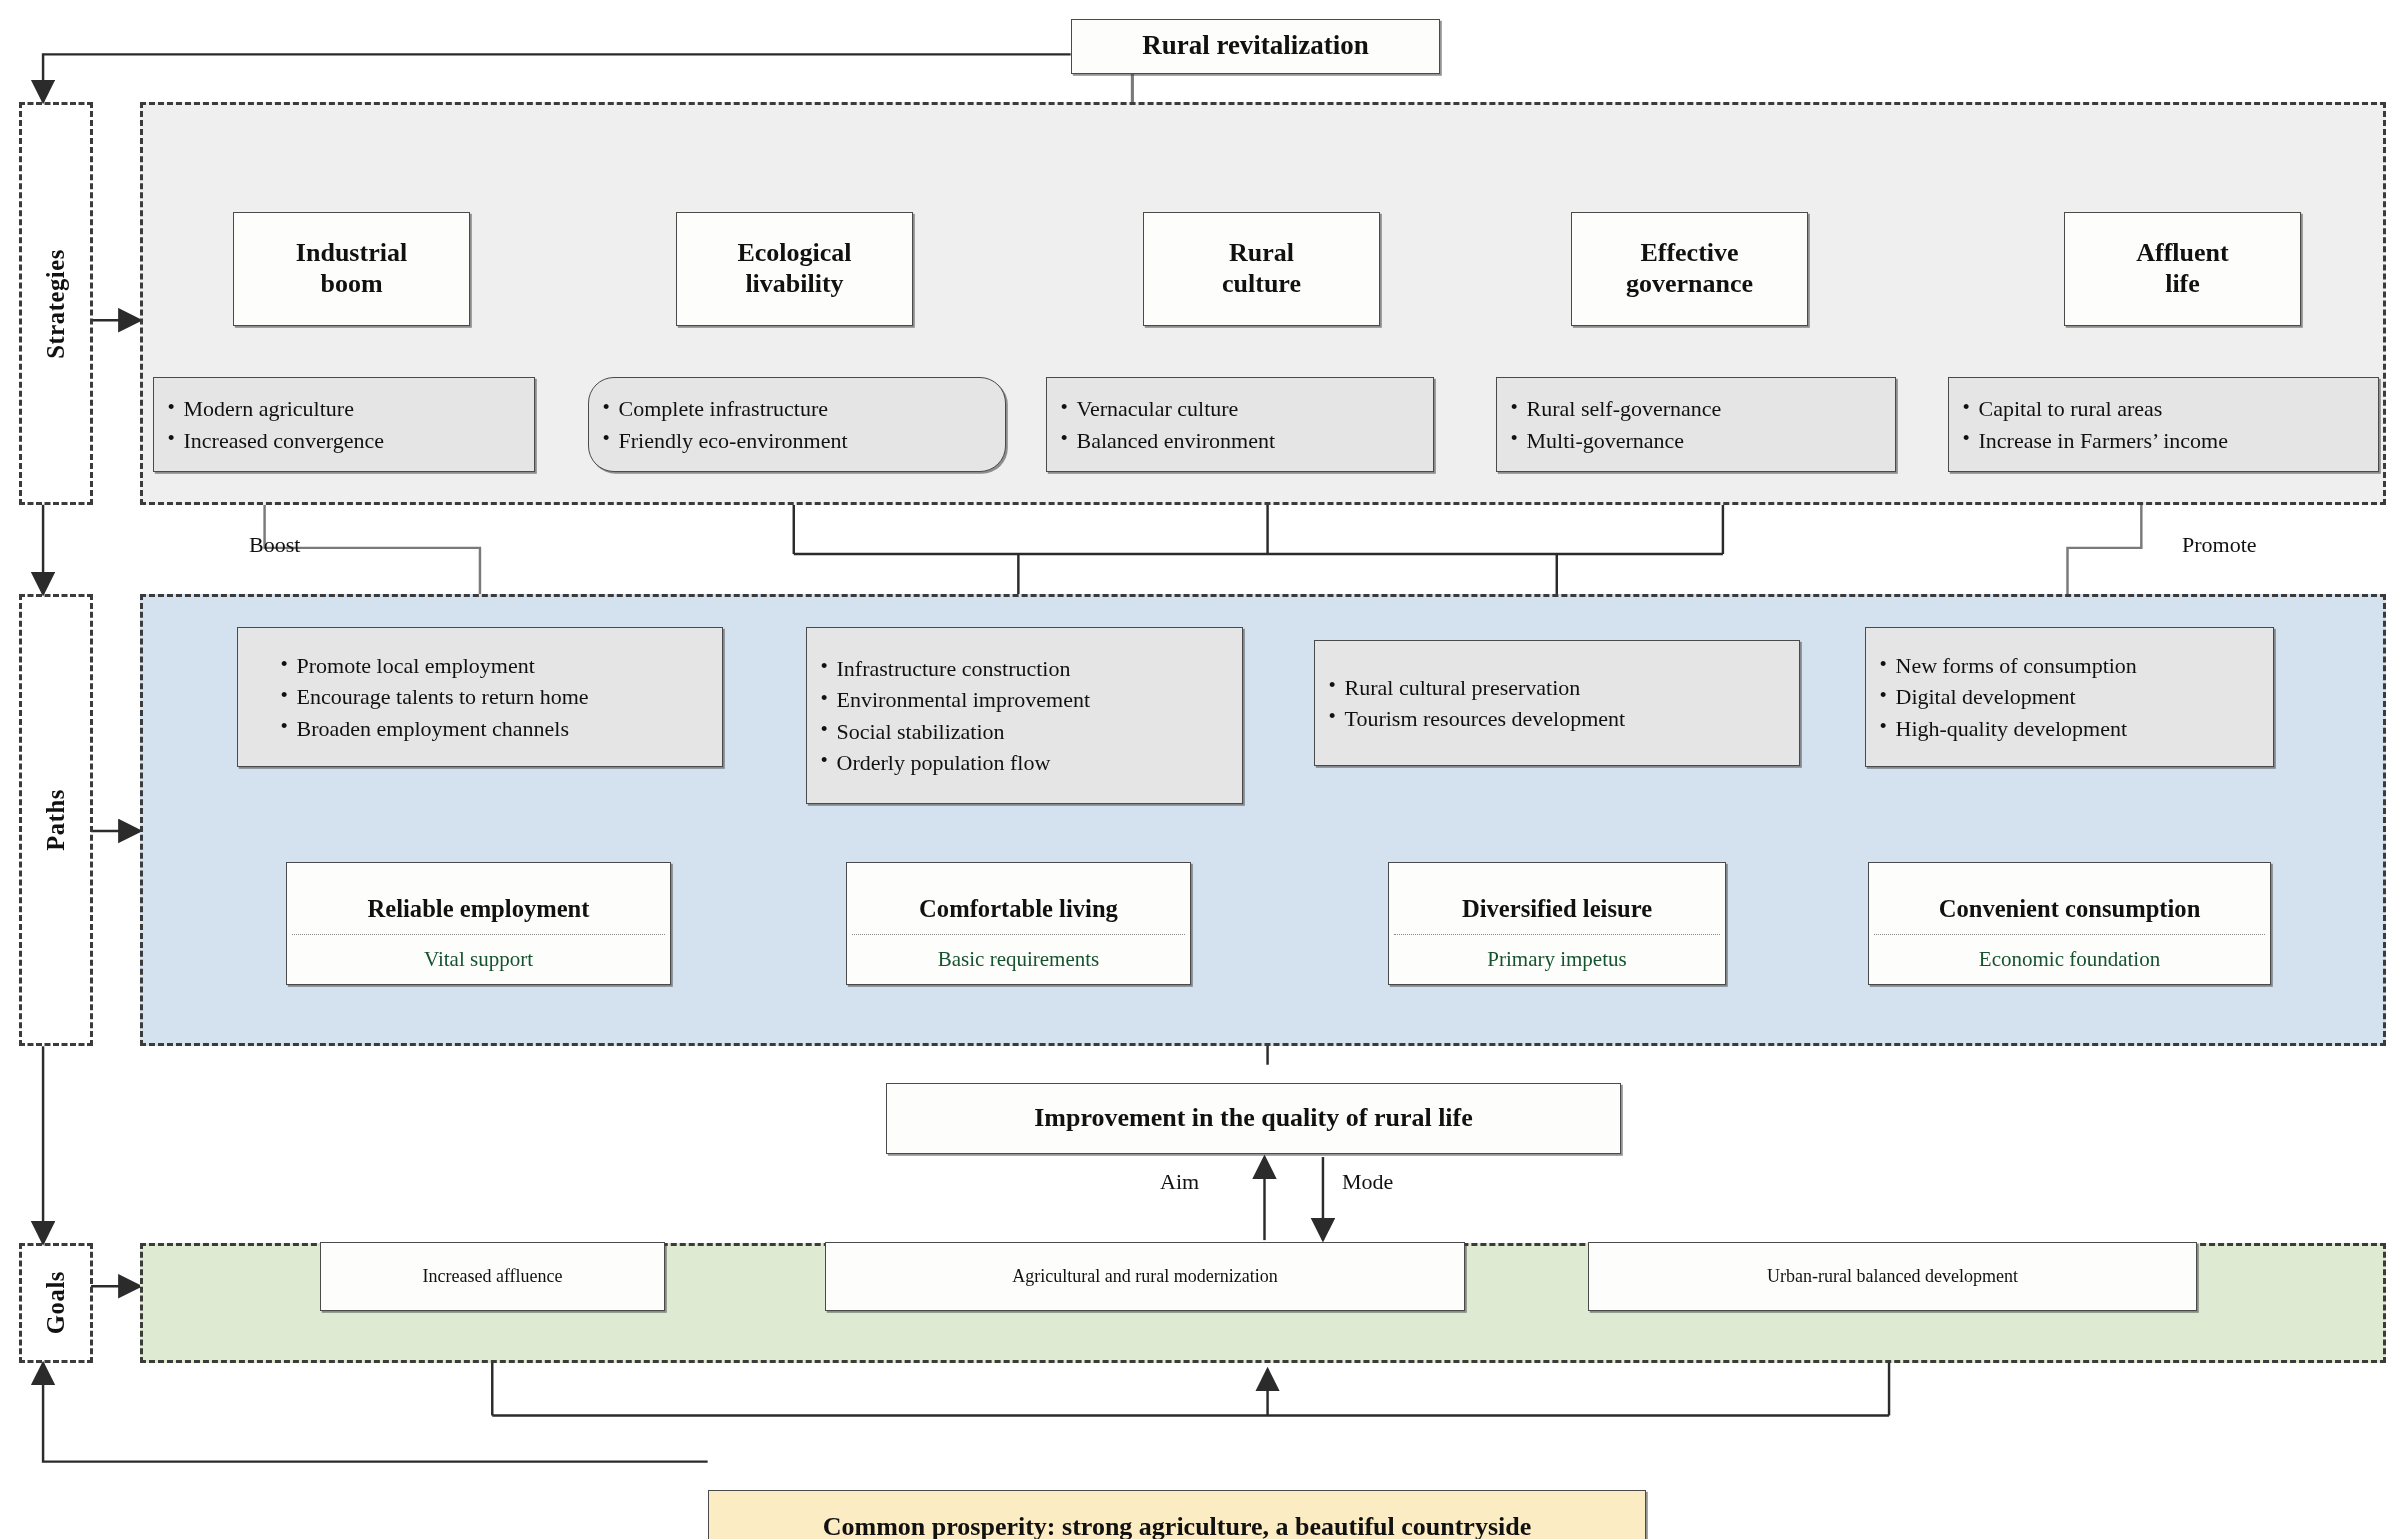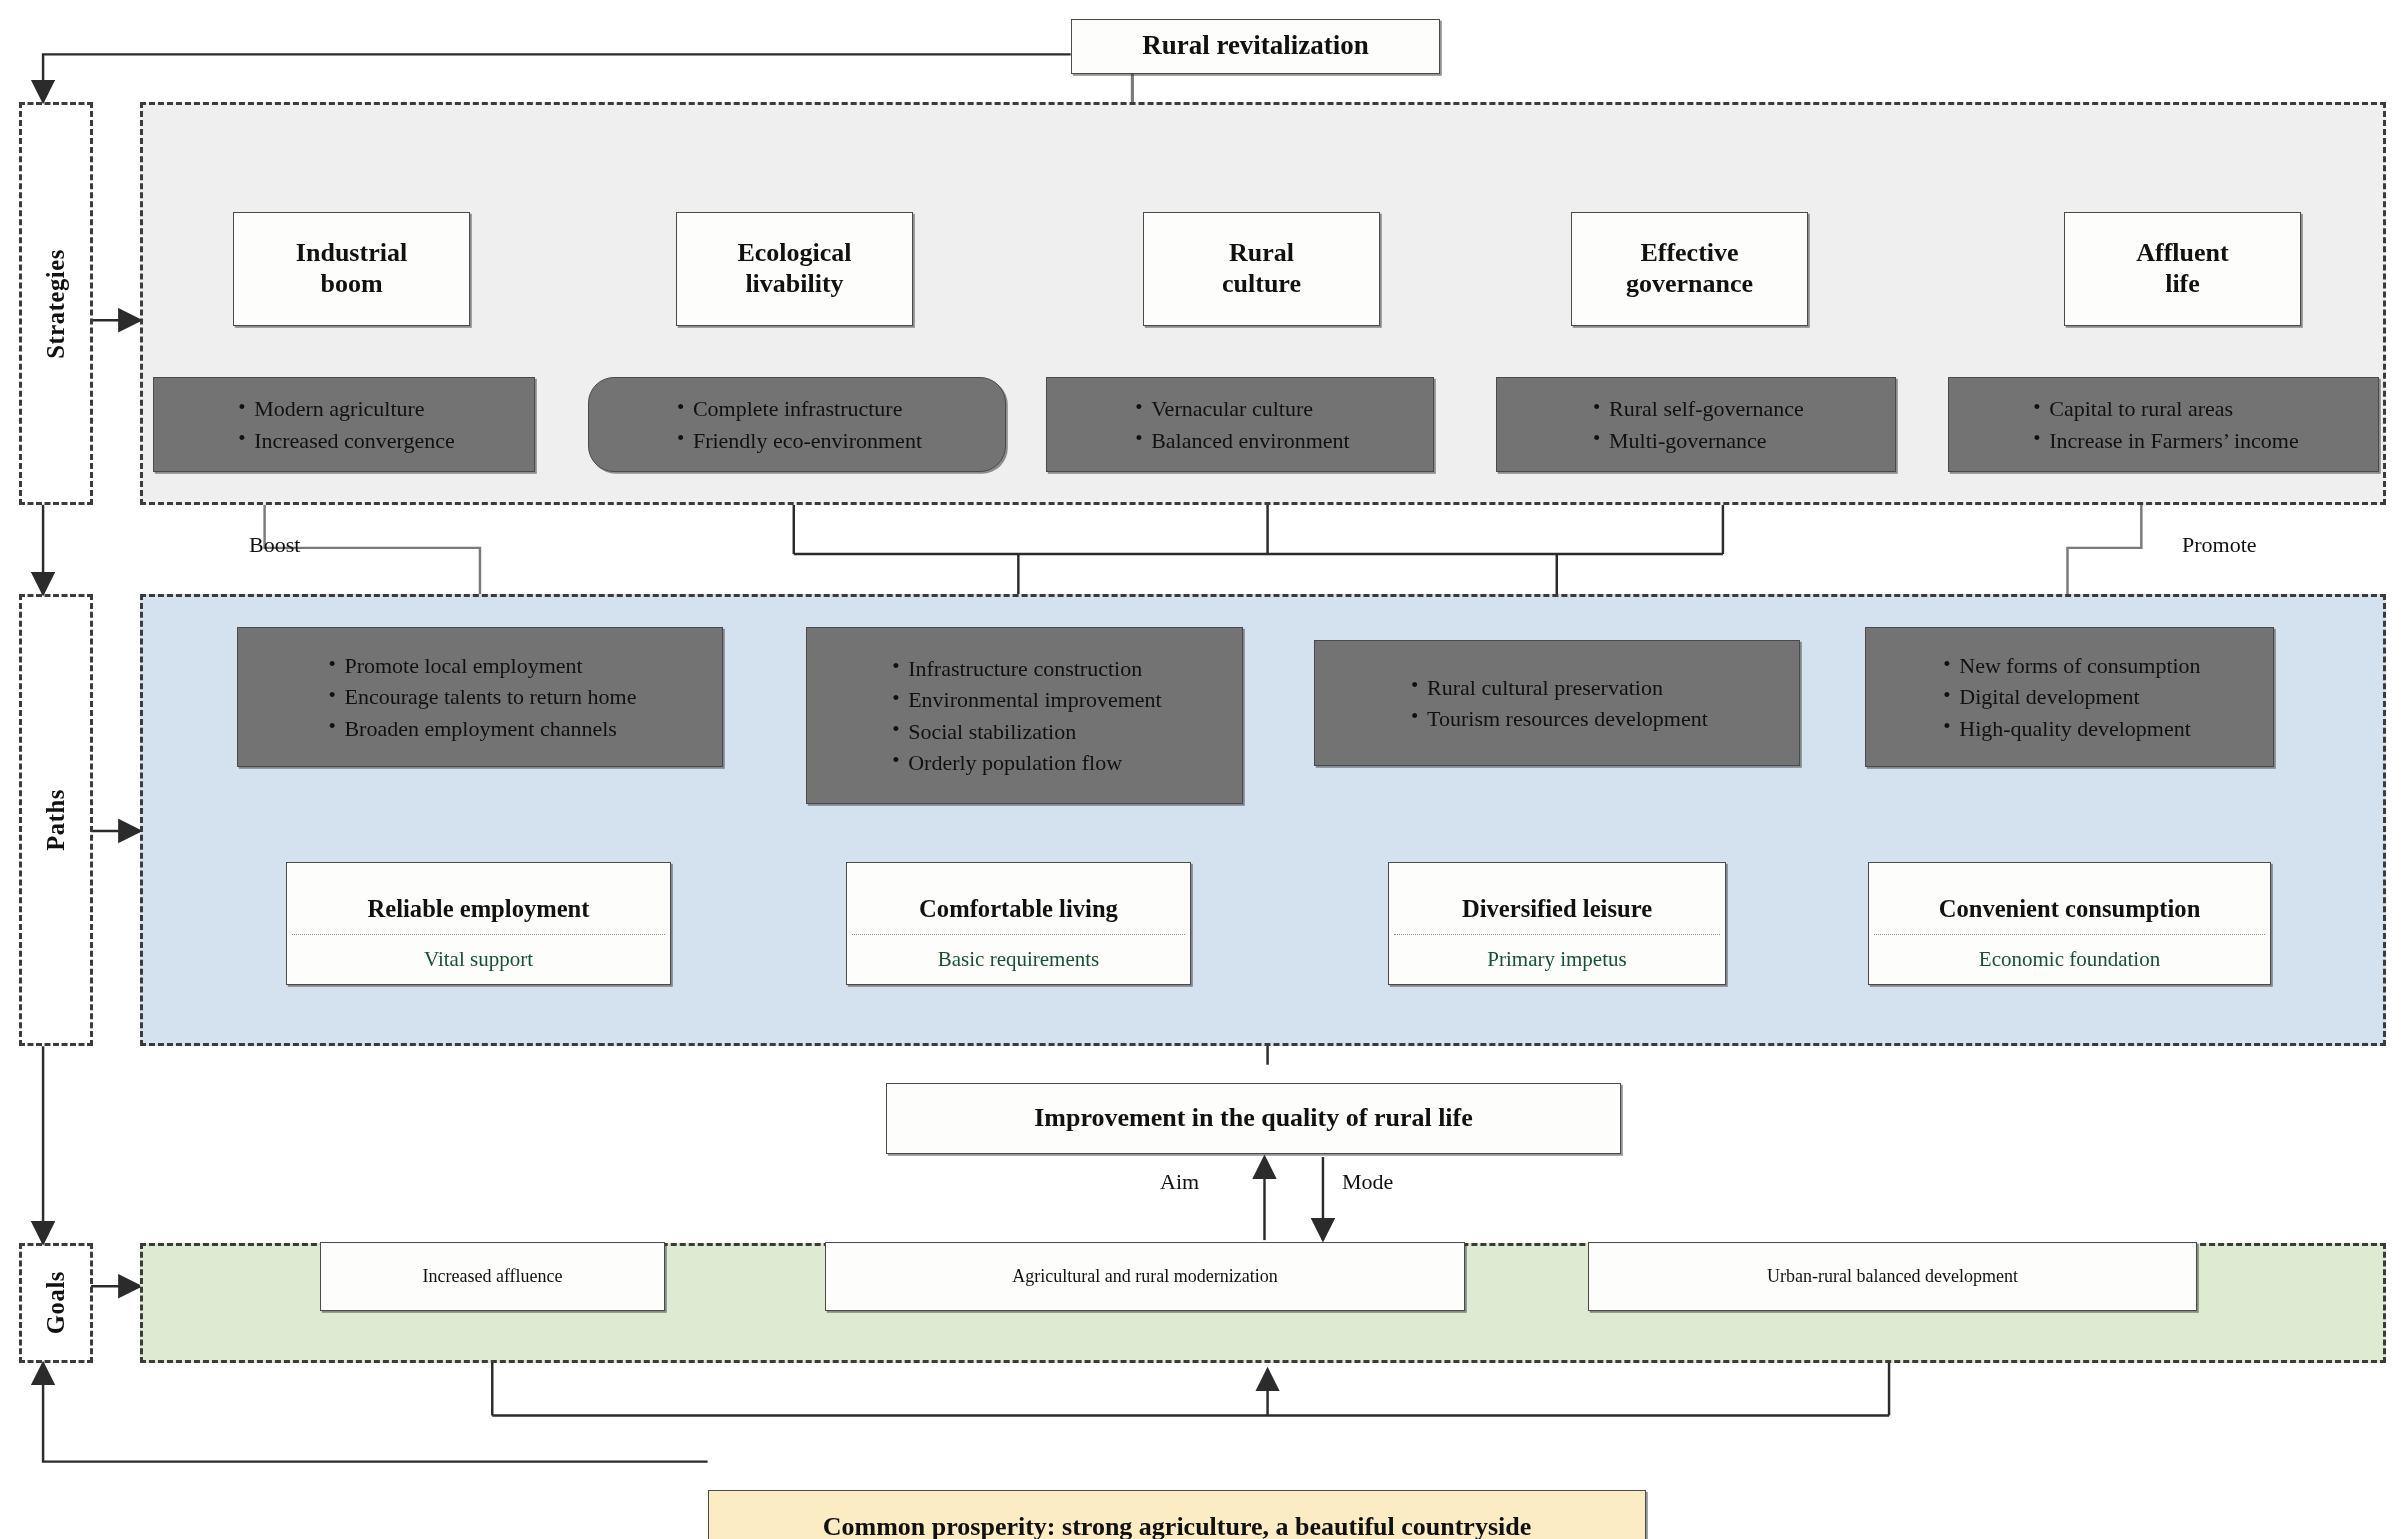--- a/index.html
+++ b/index.html
@@ -19,23 +19,23 @@
              font-weight:bold;letter-spacing:0.6px;color:#111;}
 
   
   .box{position:absolute;background:#fdfdfb;border:1.8px solid #4a4a4a;
        box-sizing:border-box;box-shadow:1.8px 1.8px 0 rgba(60,60,60,.55);}
   .box .t{display:flex;align-items:center;justify-content:center;
           height:100%;text-align:center;color:#111;line-height:1.18;}
   .box.bold .t{font-weight:bold;}
 
   
-  .bul{position:absolute;background:#737373;border:1.8px solid #4a4a4a;
+  .bul{position:absolute;background:#e5e5e5;border:1.8px solid #4a4a4a;
        box-sizing:border-box;box-shadow:1.8px 1.8px 0 rgba(60,60,60,.55);
-       display:flex;flex-direction:column;justify-content:center;align-items:center;}
+       display:flex;flex-direction:column;justify-content:center;}
   .bul ul{margin:0;padding:0 8.6px 0 29.5px;list-style:none;}
   .bul li{position:relative;color:#111;line-height:1.42;white-space:nowrap;}
   .bul li:before{content:"\2022";position:absolute;left:-16px;top:-0.6px;font-size:.95em;}
 
   
   .split{position:absolute;background:#fdfdfb;border:1.8px solid #4a4a4a;
          box-sizing:border-box;box-shadow:1.8px 1.8px 0 rgba(60,60,60,.55);
          display:flex;flex-direction:column;}
   .split .hd{flex:1;display:flex;align-items:center;justify-content:center;
              font-weight:bold;color:#111;margin-top:21px;}
@@ -223,21 +223,21 @@
   </div>
 
   <div class="elab fs-edge" style="left:249px;top:532px;">Boost</div>
   <div class="elab fs-edge" style="left:2182px;top:532px;">Promote</div>
 
   <div class="chip fs-chip" style="left:18.5px;top:594px;width:74px;height:452px;">
     <span>Paths</span>
   </div>
   <div class="band paths" style="left:140px;top:594px;width:2246px;height:452px;"></div>
 
-  <div class="bul fs-pathbul" style="left:237px;top:627px;width:486px;height:140px;">
+  <div class="bul fs-pathbul" style="left:237px;top:627px;width:486px;height:140px;padding-left:29px;">
     <ul>
       <li>Promote local employment</li>
       <li>Encourage talents to return home</li>
       <li>Broaden employment channels</li>
     </ul>
   </div>
   <div class="bul fs-pathbul" style="left:806px;top:627px;width:437px;height:177px;">
     <ul>
       <li>Infrastructure construction</li>
       <li>Environmental improvement</li>

